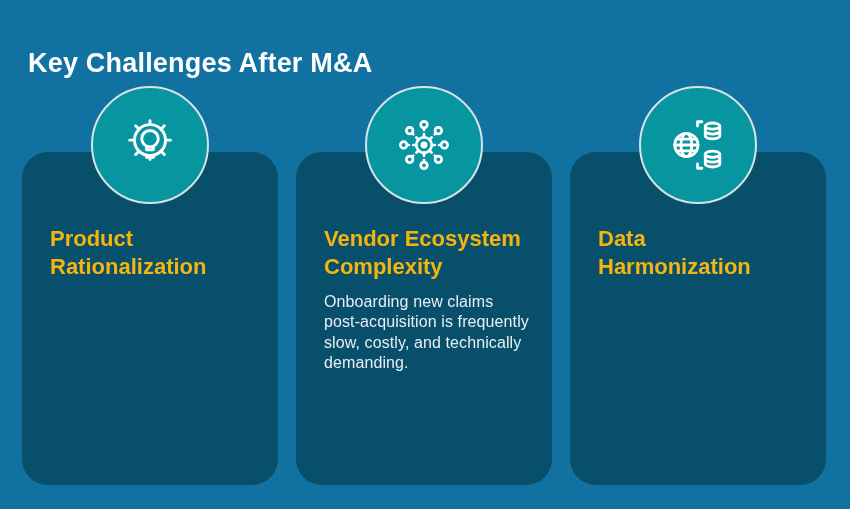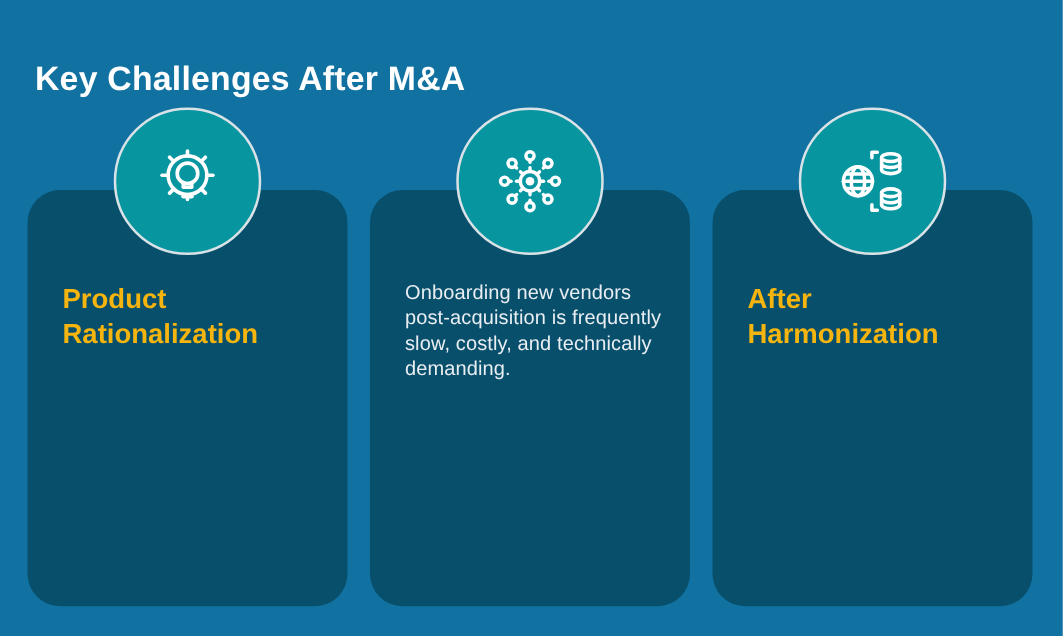--- a/index.html
+++ b/index.html
@@ -128,21 +128,23 @@
               <line x1="14.6" y1="32" x2="16.4" y2="32"></line>
             <circle cx="17.2" cy="17.2" r="3.4"></circle>
               <line x1="19.7" y1="19.7" x2="21" y2="21"></line>
             <circle cx="32" cy="11" r="3.4"></circle>
               <line x1="32" y1="14.6" x2="32" y2="16.4"></line>
             <circle cx="46.8" cy="17.2" r="3.4"></circle>
               <line x1="44.3" y1="19.7" x2="43" y2="21"></line>
           </svg>
         </span>
       </div>
-      <p class="card-body">Onboarding new vendors post-acquisition is frequently slow, costly, and technically demanding.</p>
+      <h2 class="card-title">Vendor Ecosystem
+Complexity</h2>
+      <p class="card-body">Onboarding new claims post-acquisition is frequently slow, costly, and technically demanding.</p>
     </div>
 
     <div class="card">
       <div class="icon-circle">
         <span>
           <svg width="62" height="62" viewBox="0 0 64 64" fill="none" stroke="#FFFFFF" stroke-width="2.9" stroke-linecap="round" stroke-linejoin="round">
             <circle cx="20" cy="32" r="12"></circle>
             <ellipse cx="20" cy="32" rx="5.6" ry="12"></ellipse>
             <line x1="8" y1="32" x2="32" y2="32"></line>
             <line x1="10" y1="26" x2="30" y2="26"></line>
@@ -155,18 +157,18 @@
             <path d="M39.5 22.5 a7.5 3.2 0 0 0 15 0"></path>
             <path d="M39.5 17.5 a7.5 3.2 0 0 0 15 0"></path>
             <ellipse cx="47" cy="41.5" rx="7.5" ry="3.2"></ellipse>
             <path d="M39.5 41.5 V51.5"></path>
             <path d="M54.5 41.5 V51.5"></path>
             <path d="M39.5 51.5 a7.5 3.2 0 0 0 15 0"></path>
             <path d="M39.5 46.5 a7.5 3.2 0 0 0 15 0"></path>
           </svg>
         </span>
       </div>
-      <h2 class="card-title">After
+      <h2 class="card-title">Data
 Harmonization</h2>
     </div>
 
   </div>
 </div>
 
 </body></html>

